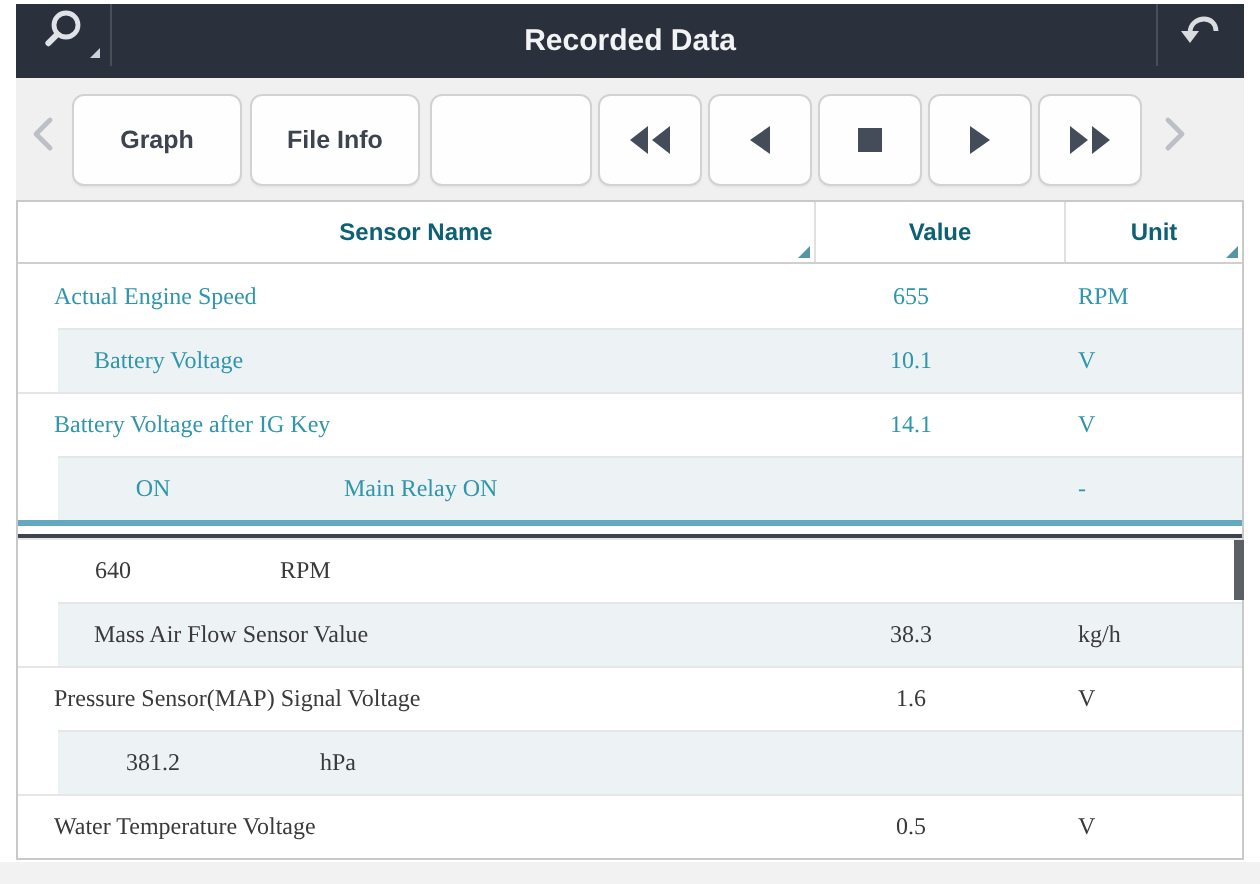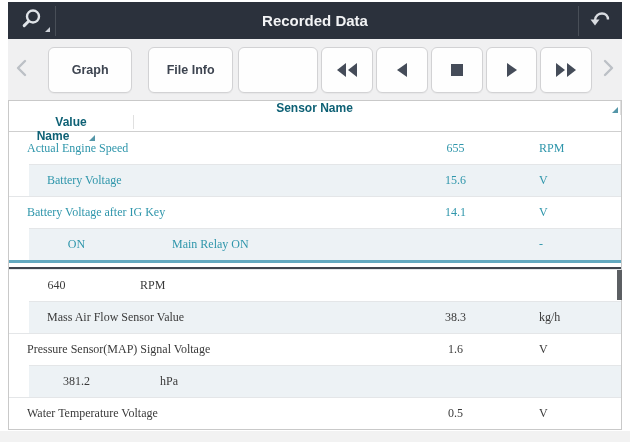--- a/index.html
+++ b/index.html
@@ -7,21 +7,21 @@
   body {
     width:630px; height:442px; overflow:hidden;
     background:#ffffff;
     font-family:"Liberation Sans", sans-serif;
     position:relative;
   }
   .app { position:absolute; top:2px; left:8px; width:614px; }
 
   
   .titlebar {
-    height:37px; background:#2b313c; display:flex; align-items:center;
+    height:37px; background:#2b313c; display:flex; align-items:flex-start;
     position:relative;
   }
   .titlebar .icon-btn {
     width:48px; display:flex; align-items:center; justify-content:center;
     position:relative; cursor:pointer;
   }
   .titlebar .icon-btn.left  { border-right:1px solid rgba(255,255,255,0.14); }
   .titlebar .icon-btn.right { border-left:1px solid rgba(255,255,255,0.14); margin-left:auto; width:44px; }
   .titlebar .title {
     position:absolute; left:0; right:0; top:0; bottom:0;
@@ -39,31 +39,31 @@
     padding:0 4px;
   }
   .chev { width:20px; height:46px; display:flex; align-items:center; justify-content:center; cursor:pointer; }
   .tb-btn {
     height:46px; background:#fefefe; border:1px solid #d2d2d4; border-radius:6px;
     font-family:"Liberation Sans", sans-serif;
     font-size:12.5px; font-weight:bold; color:#3d4450;
     box-shadow:0 1px 1px rgba(0,0,0,0.04); cursor:pointer;
     display:flex; align-items:center; justify-content:center;
   }
-  .tb-btn.text { width:85px; margin-left:16px; }
+  .tb-btn.text { width:85px; margin-left:4px; }
   .tb-btn.empty { width:81px; margin-left:5px; }
   .tb-btn.media { width:52px; margin-left:3px; }
   .tb-btn.media:first-of-type { margin-left:7px; }
   .media svg { display:block; }
 
   
   .table { border:1px solid #c9c9c9; background:#fff; margin-top:0; position:relative; }
   .thead {
     display:flex; height:31px; border-bottom:1px solid #cfcfcf;
-    font-size:12px; font-weight:bold; color:#0e6175;flex-direction:column;
+    font-size:12px; font-weight:bold; color:#0e6175;
   }
   .th { display:flex; align-items:center; justify-content:center; position:relative; height:100%; cursor:pointer; }
   .th.name  { flex:1; border-right:1px solid #e0e0e0; }
   .th.value { width:125px; border-right:1px solid #e0e0e0; }
   .th.unit  { width:88px; }
   .th-tri {
     position:absolute; bottom:2px; right:2px; width:0; height:0;
     border-left:6px solid transparent; border-bottom:6px solid #5496a8;
   }
 
@@ -176,35 +176,35 @@
   <div class="table">
     <div class="thead">
       <div class="th name">
         <span>Sensor Name</span>
         <span class="th-tri"></span>
       </div>
       <div class="th value">
         <span>Value</span>
       </div>
       <div class="th unit">
-        <span>Name</span>
+        <span>Unit</span>
         <span class="th-tri"></span>
       </div>
     </div>
 
     <div class="pinned" id="pinned-rows">
   <div class="row">
     <div class="cell name">Actual Engine Speed</div>
     <div class="cell value">655</div>
     <div class="cell unit">RPM</div>
   </div>
 
   <div class="row alt">
     <div class="cell name">Battery Voltage</div>
-    <div class="cell value">15.6</div>
+    <div class="cell value">10.1</div>
     <div class="cell unit">V</div>
   </div>
 
   <div class="row">
     <div class="cell name">Battery Voltage after IG Key</div>
     <div class="cell value">14.1</div>
     <div class="cell unit">V</div>
   </div>
 
   <div class="row alt">

